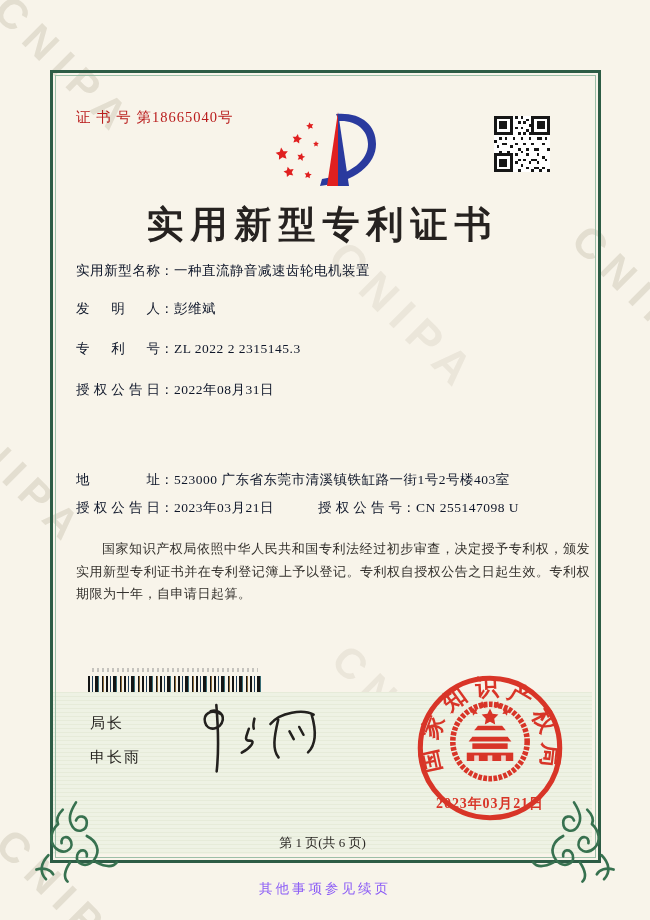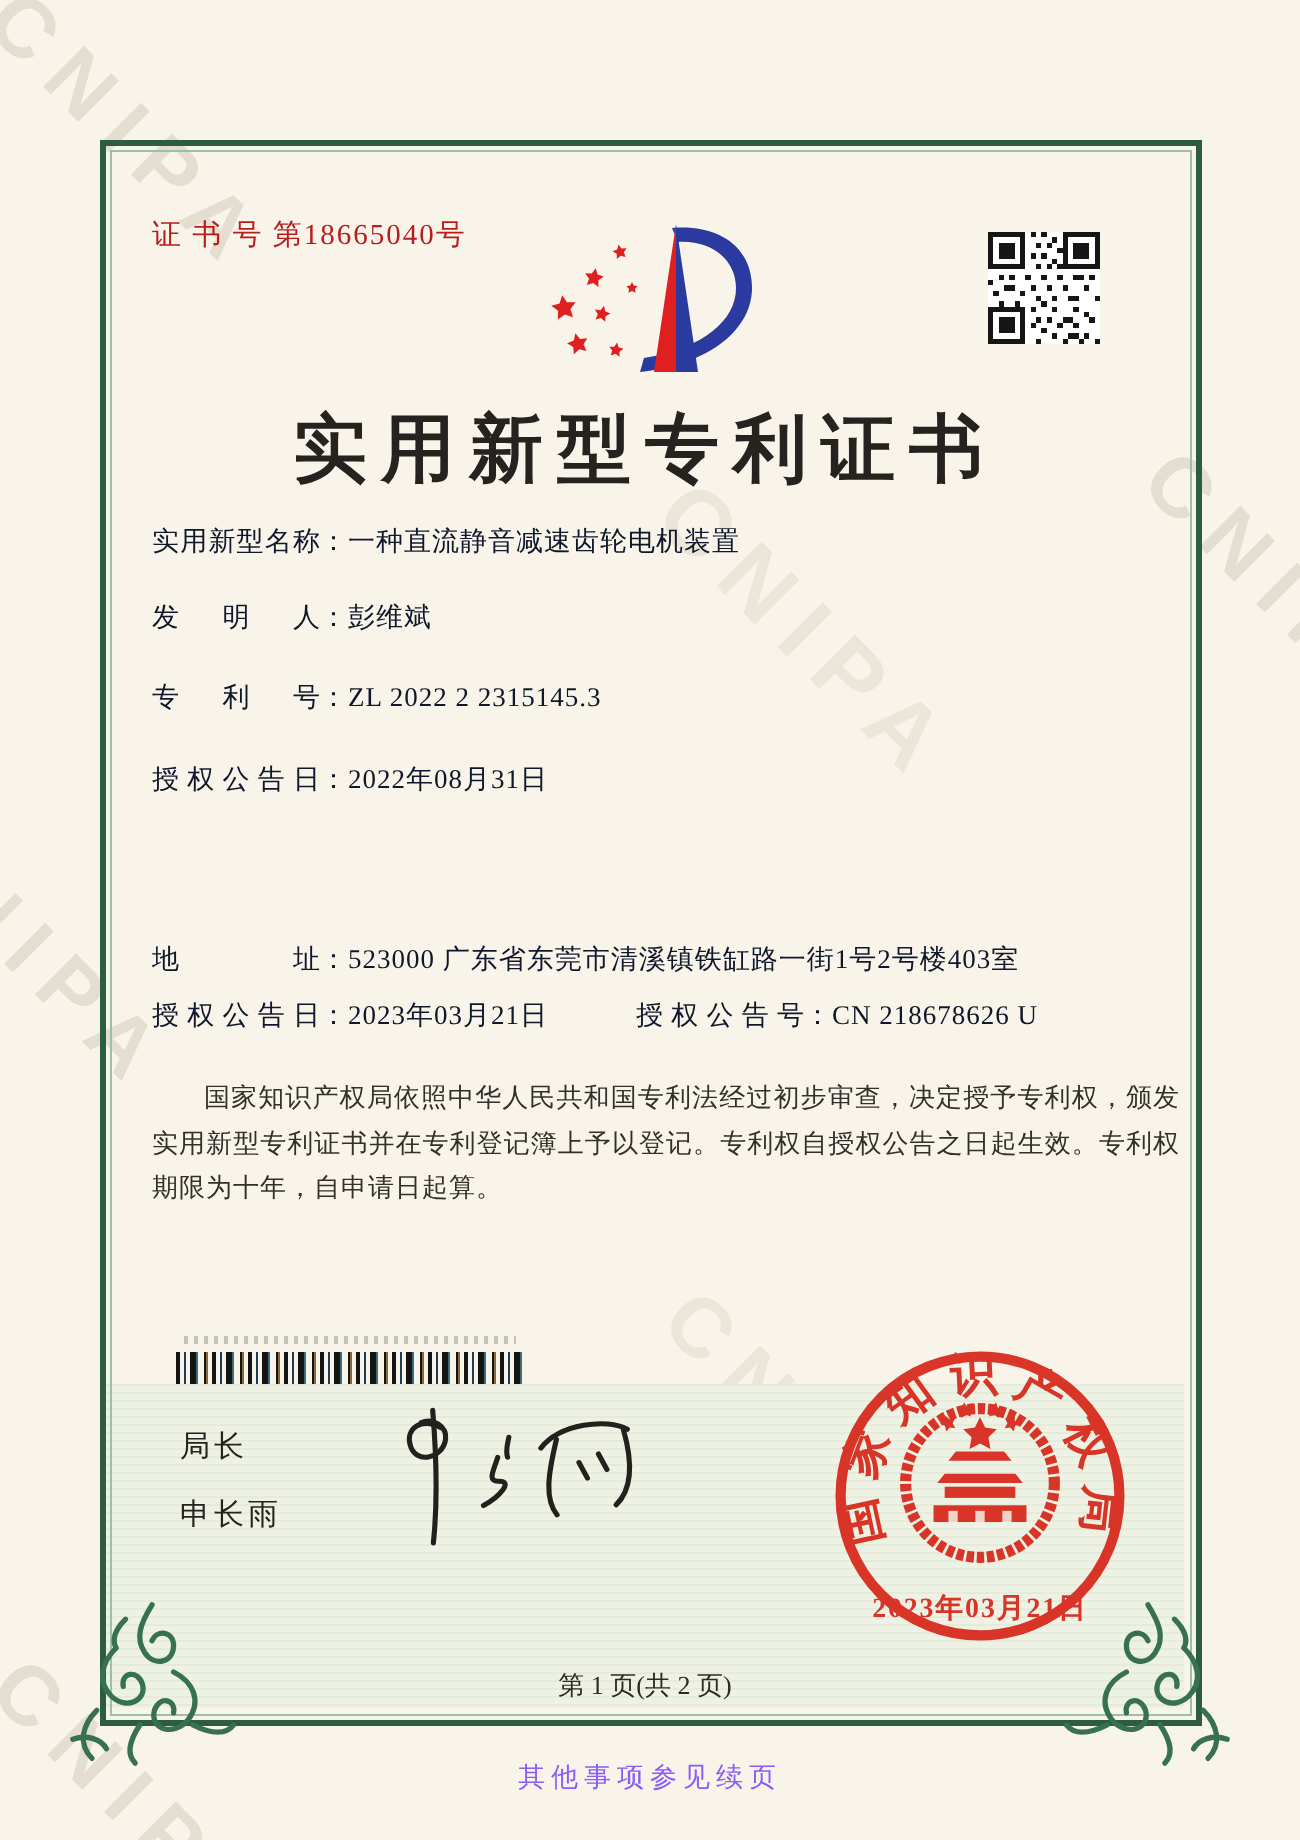--- a/index.html
+++ b/index.html
@@ -236,21 +236,21 @@
   </div>
   <div class="frow" style="top:381px">
     <span class="flabel">授权公告日</span><span class="fcolon">：</span><span class="fvalue">2022年08月31日</span>
   </div>
   <div class="frow" style="top:471px">
     <span class="flabel">地址</span><span class="fcolon">：</span><span class="fvalue">523000 广东省东莞市清溪镇铁缸路一街1号2号楼403室</span>
   </div>
   <div class="frow" style="top:499px">
     <span class="flabel">授权公告日</span><span class="fcolon">：</span><span class="fvalue">2023年03月21日</span>
     <span class="fgroup2">
-      <span class="flabel">授权公告号</span><span class="fcolon">：</span><span class="fvalue">CN 218678626 U</span>
+      <span class="flabel">授权公告号</span><span class="fcolon">：</span><span class="fvalue">CN 255147098 U</span>
     </span>
   </div>
 
   <div class="paras">
     <p>国家知识产权局依照中华人民共和国专利法经过初步审查，决定授予专利权，颁发实用新型专利证书并在专利登记簿上予以登记。专利权自授权公告之日起生效。专利权期限为十年，自申请日起算。</p>
   </div>
 
   <div class="barcode"></div>
 
   <div class="sig-label" style="top:714px">局长</div>
@@ -290,16 +290,16 @@
       </g>
       <g fill="#f5f1e6" opacity="0.85">
         <rect x="68" y="93" width="5" height="6"></rect>
           <rect x="82.5" y="93" width="5" height="6"></rect>
           <rect x="97" y="93" width="5" height="6"></rect>
       </g>
     </g>
     <text x="85" y="150" text-anchor="middle" font-size="15" font-weight="bold" letter-spacing="1" fill="#d7271a" font-family="Liberation Serif, DejaVu Serif, serif">2023年03月21日</text>
   </svg>
 
-  <div class="page-info">第 1 页(共 2 页)</div>
+  <div class="page-info">第 1 页(共 6 页)</div>
   <div class="continuation">其他事项参见续页</div>
 
 </div>
 
 </body></html>

